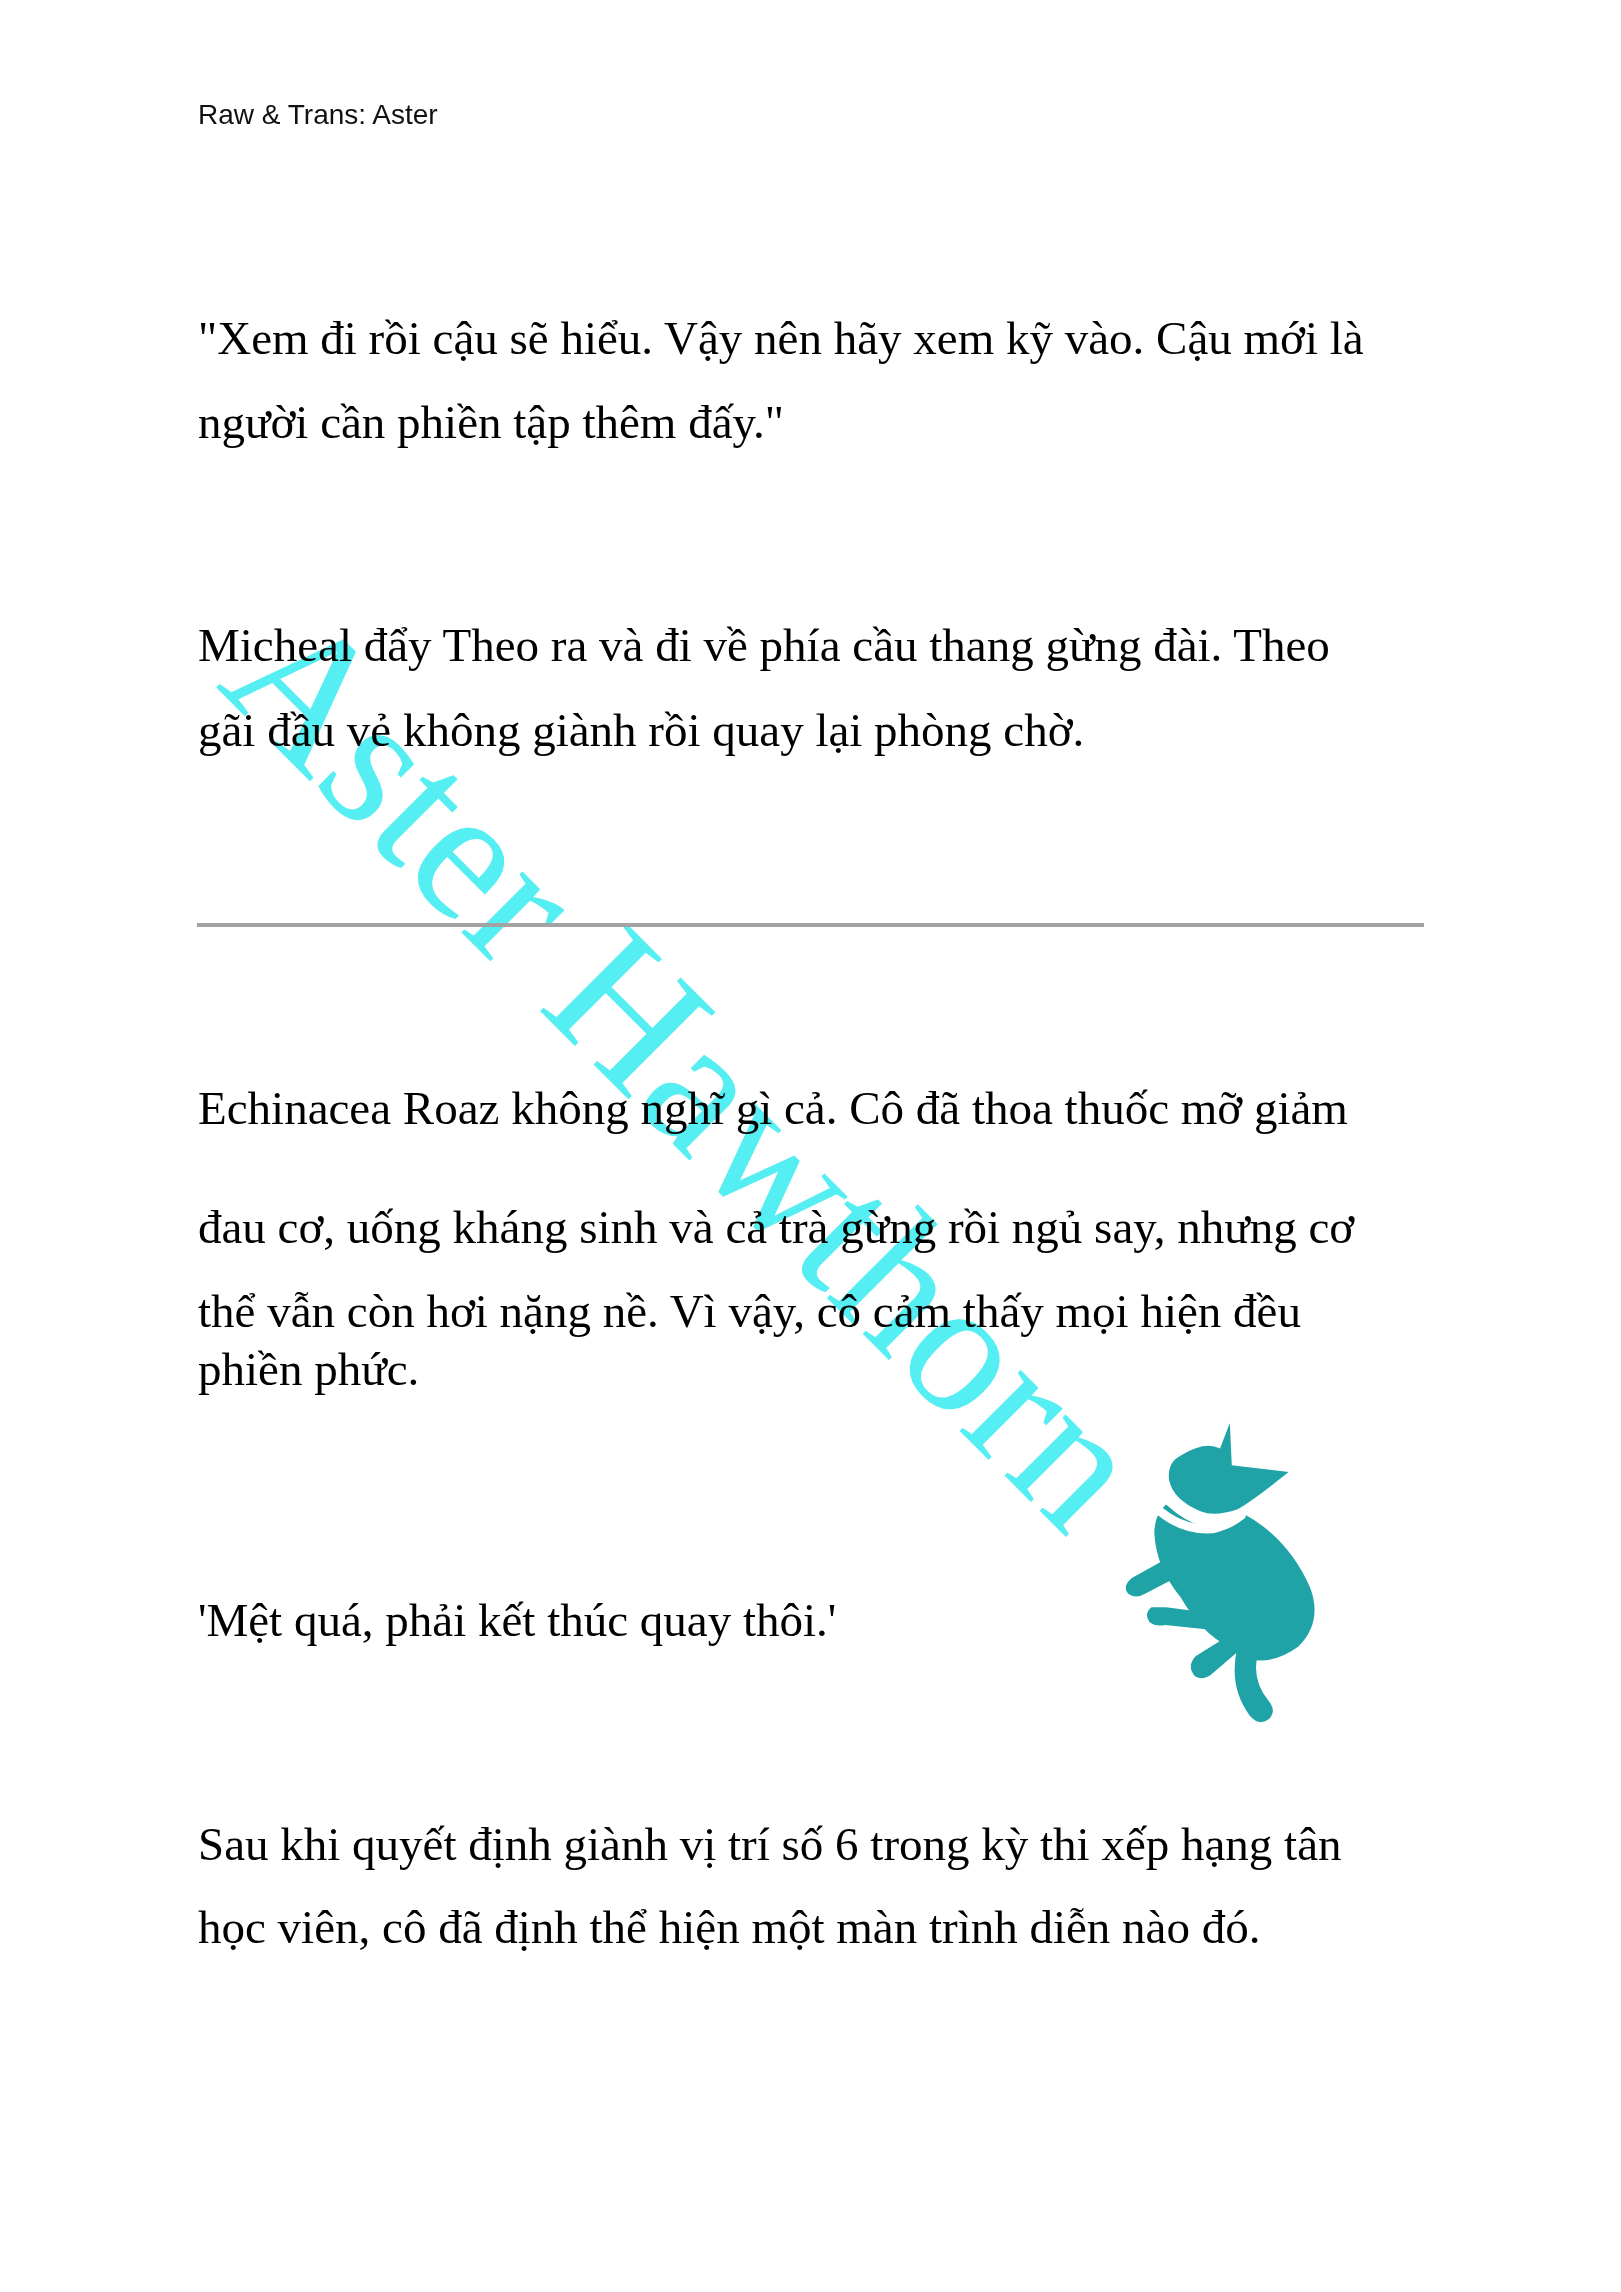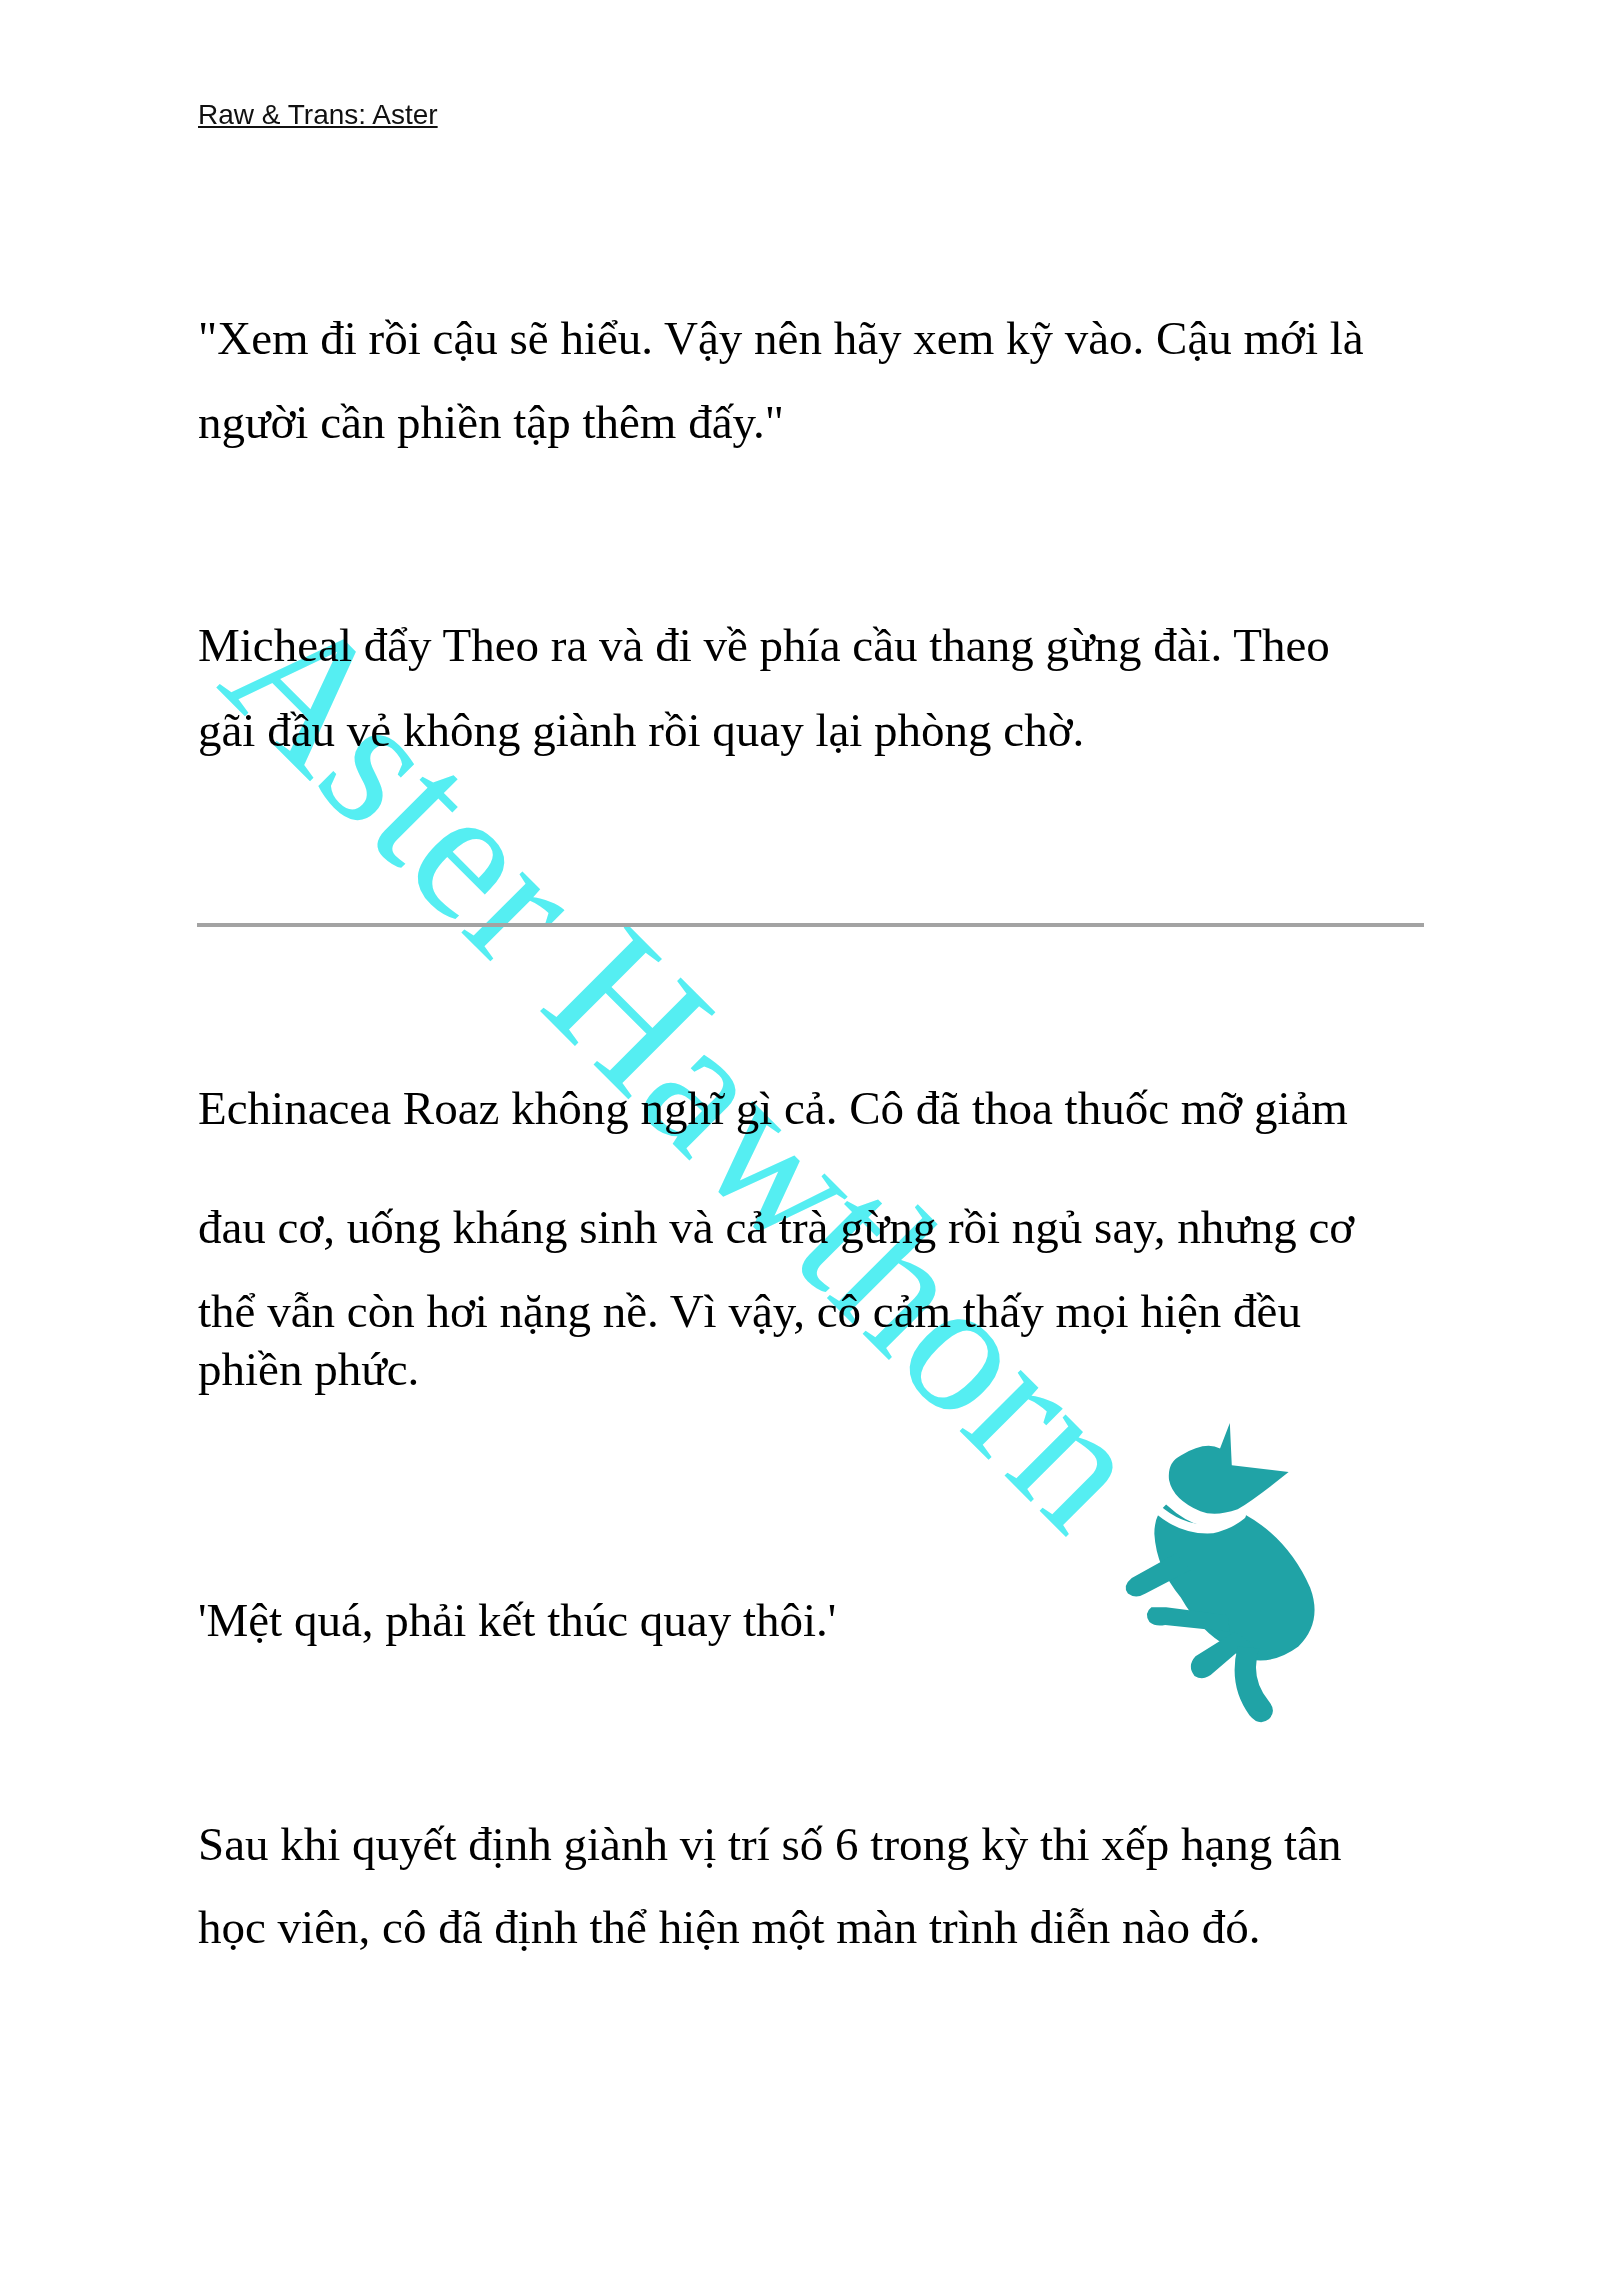--- a/index.html
+++ b/index.html
@@ -1,21 +1,21 @@
 <!DOCTYPE html>
 <html><head>
 <meta charset="utf-8">
 <style>
   html, body { margin:0; padding:0; background:#ffffff; }
   body { width:1621px; height:2293px; position:relative; overflow:hidden; }
   .page { position:absolute; left:0; top:0; width:1621px; height:2293px; background:#ffffff; }
   .header {
     position:absolute; left:198px; top:97px;
     font-family:"Liberation Sans", sans-serif; font-size:28px; line-height:35px;
-    color:#111111; white-space:nowrap;text-decoration:underline;
+    color:#111111; white-space:nowrap;
   }
   .line {
     position:absolute; left:198px; height:85px;
     font-family:"Liberation Serif", serif; font-size:47px; line-height:85px;
     color:#000000; white-space:nowrap; z-index:2;
   }
   .rule {
     position:absolute; left:197px; top:923px; width:1227px; height:3.9px;
     background:#a3a3a3; z-index:2;
   }

